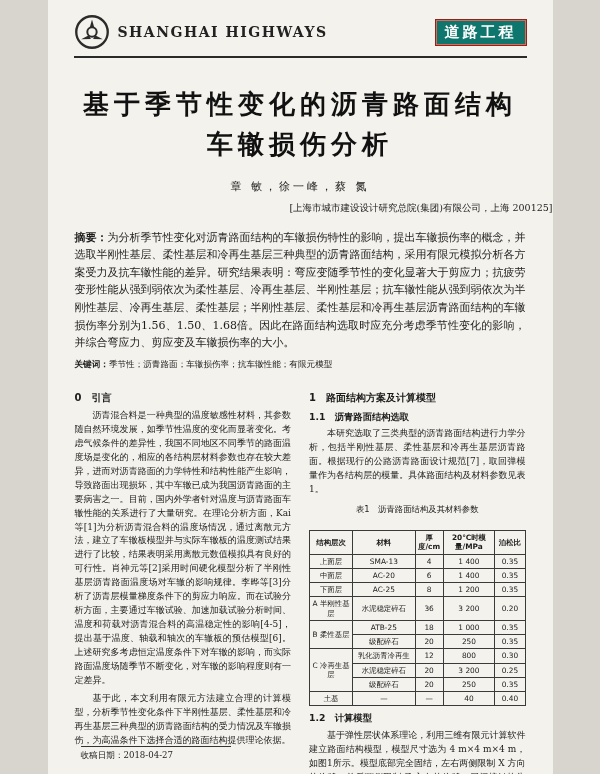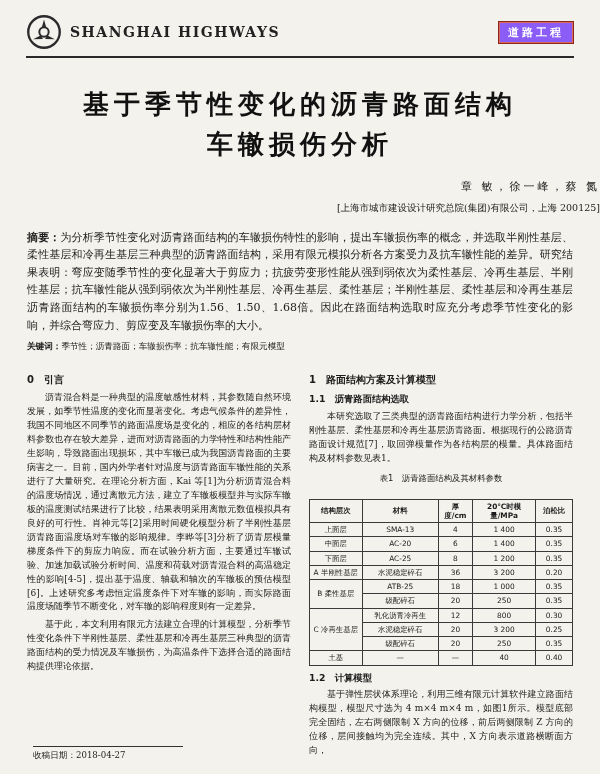--- a/index.html
+++ b/index.html
@@ -1,39 +1,39 @@
 <!DOCTYPE html>
 <html><head>
 <meta charset="utf-8">
 <style>
   html,body{margin:0;padding:0;background:#d8d5cf;}
   .page{
-    position:relative;width:600px;height:774px;margin:0 auto;
+    position:relative;width:505px;height:774px;margin:0 auto;
     background:#f4f2ec;color:#1c1c1c;box-sizing:border-box;
     font-family:"DejaVu Serif","Liberation Serif",serif;
     overflow:hidden;
   }
   
   .header{display:flex;align-items:center;margin:14px 26px 0 26px;}
   .logo{width:36px;height:36px;flex:0 0 36px;margin-right:8px;}
   .logo svg{width:100%;height:100%;}
   .jname{font-size:14px;letter-spacing:1.5px;font-weight:bold;color:#222;}
   .badge{
-    margin-left:auto;background:#8b5cf6;color:#fff;font-weight:bold;
-    font-size:11px;letter-spacing:3px;padding:3px 9px;border:1px solid #8d2419;
+    margin-left:auto;background:#0f766e;color:#fff;font-weight:bold;
+    font-size:15px;letter-spacing:3px;padding:3px 9px;border:1px solid #8d2419;
     box-shadow:0 0 0 1px #d96a5c inset;
     font-family:"DejaVu Sans","Liberation Sans",sans-serif;
   }
   .rule{border-bottom:2px solid #2a2a2a;margin:6px 26px 0 26px;}
   
   .title{
     text-align:center;margin:26px 30px 0 30px;font-weight:bold;
     font-size:26px;line-height:1.55;letter-spacing:5px;color:#111;
   }
-  .authors{text-align:right;margin-top:14px;font-size:11px;letter-spacing:3px;}
+  .authors{text-align:center;margin-top:14px;font-size:11px;letter-spacing:3px;}
   .affiliation{text-align:right;margin-top:8px;font-size:9.5px;color:#222;}
   
   .abstract{
     margin:14px 27px 0 27px;font-size:11px;line-height:1.6;text-align:justify;
   }
   .abstract b,.keywords b{font-weight:bold;}
   .keywords{margin:6px 27px 0 27px;font-size:8.6px;line-height:1.6;}
   
   .columns{display:flex;gap:18px;margin:14px 27px 0 27px;}
   .col{flex:1 1 0;font-size:9px;line-height:1.55;text-align:justify;}

